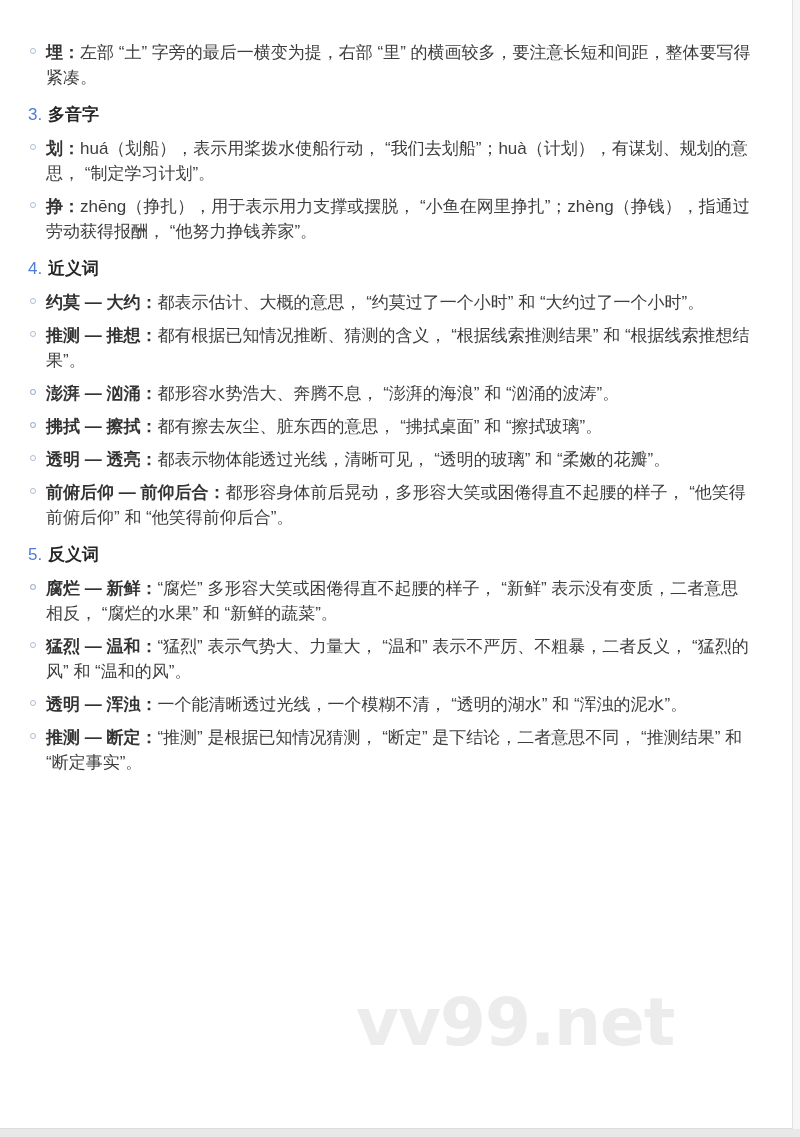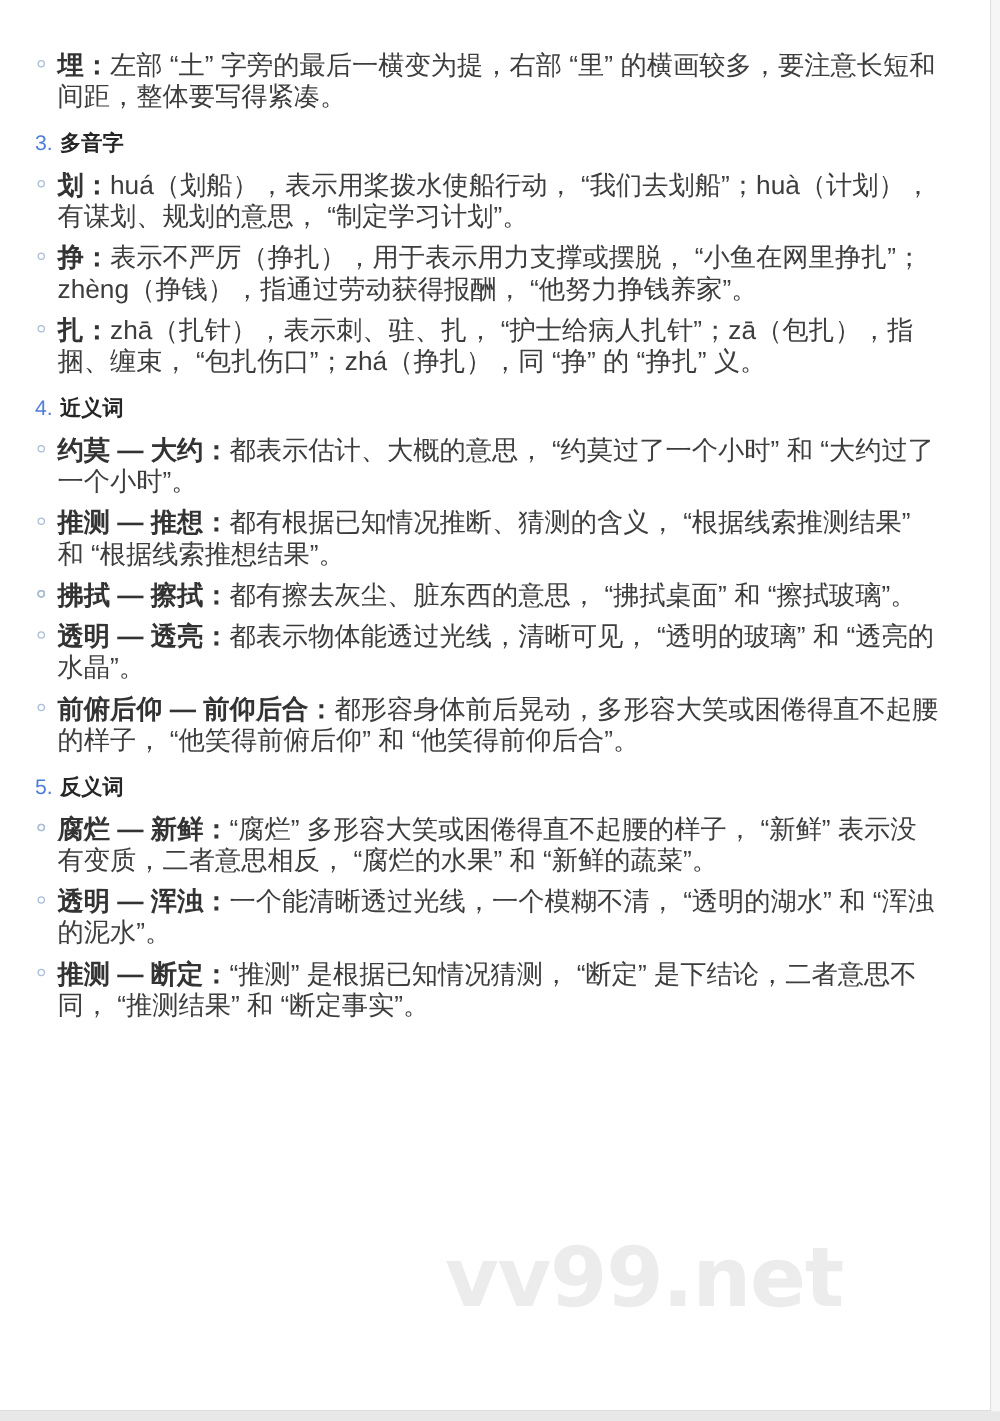--- a/index.html
+++ b/index.html
@@ -41,21 +41,21 @@
     font-weight:bold;
   }
   .hd .num{
     color:var(--accent);font-weight:400;
     min-width:20px;flex:0 0 auto;
   }
   .item{
     position:relative;
     padding-left:18px;
     margin:0 0 8px 0;
-    font-size:21px;line-height:25px;color:var(--body-text);
+    font-size:17px;line-height:25px;color:var(--body-text);
   }
   .item .marker{
     position:absolute;left:2px;top:8px;
     width:6px;height:6px;border-radius:50%;
     border:1px solid var(--bullet-border);
     background:transparent;
   }
   .item p{margin:0;display:inline;}
   .item b{font-weight:bold;color:var(--term-text);}
   .watermark{
@@ -83,27 +83,23 @@
       <span class="ttl">多音字</span>
     </div>
 
     <div class="item">
       <span class="marker"></span>
       <p><b>划：</b><span>huá（划船），表示用桨拨水使船行动， “我们去划船”；huà（计划），有谋划、规划的意思， “制定学习计划”。</span></p>
     </div>
 
     <div class="item">
       <span class="marker"></span>
-      <p><b>挣：</b><span>表示不严厉（挣扎），用于表示用力支撑或摆脱， “小鱼在网里挣扎”；zhèng（挣钱），指通过劳动获得报酬， “他努力挣钱养家”。</span></p>
+      <p><b>挣：</b><span>zhēng（挣扎），用于表示用力支撑或摆脱， “小鱼在网里挣扎”；zhèng（挣钱），指通过劳动获得报酬， “他努力挣钱养家”。</span></p>
     </div>
 
-    <div class="item">
-      <span class="marker"></span>
-      <p><b>扎：</b><span>zhā（扎针），表示刺、驻、扎， “护士给病人扎针”；zā（包扎），指捆、缠束， “包扎伤口”；zhá（挣扎），同 “挣” 的 “挣扎” 义。</span></p>
-    </div>
 
     <div class="hd">
       <span class="num">4.</span>
       <span class="ttl">近义词</span>
     </div>
 
     <div class="item">
       <span class="marker"></span>
       <p><b>约莫 — 大约：</b><span>都表示估计、大概的意思， “约莫过了一个小时” 和 “大约过了一个小时”。</span></p>
     </div>
@@ -112,34 +108,35 @@
       <span class="marker"></span>
       <p><b>推测 — 推想：</b><span>都有根据已知情况推断、猜测的含义， “根据线索推测结果” 和 “根据线索推想结果”。</span></p>
     </div>
 
     <div class="item">
       <span class="marker"></span>
     </div>
 
     <div class="item">
       <span class="marker"></span>
+      <p><b>澎湃 — 汹涌：</b><span>都形容水势浩大、奔腾不息， “澎湃的海浪” 和 “汹涌的波涛”。</span></p>
     </div>
 
     <div class="item">
       <span class="marker"></span>
     </div>
 
     <div class="item">
       <span class="marker"></span>
       <p><b>拂拭 — 擦拭：</b><span>都有擦去灰尘、脏东西的意思， “拂拭桌面” 和 “擦拭玻璃”。</span></p>
     </div>
 
     <div class="item">
       <span class="marker"></span>
-      <p><b>透明 — 透亮：</b><span>都表示物体能透过光线，清晰可见， “透明的玻璃” 和 “透亮的水晶”。</span></p>
+      <p><b>透明 — 透亮：</b><span>都表示物体能透过光线，清晰可见， “透明的玻璃” 和 “柔嫩的花瓣”。</span></p>
     </div>
 
     <div class="item">
       <span class="marker"></span>
       <p><b>前俯后仰 — 前仰后合：</b><span>都形容身体前后晃动，多形容大笑或困倦得直不起腰的样子， “他笑得前俯后仰” 和 “他笑得前仰后合”。</span></p>
     </div>
 
     <div class="hd">
       <span class="num">5.</span>
       <span class="ttl">反义词</span>
@@ -147,20 +144,24 @@
 
     <div class="item">
       <span class="marker"></span>
     </div>
 
     <div class="item">
       <span class="marker"></span>
       <p><b>腐烂 — 新鲜：</b><span>“腐烂” 多形容大笑或困倦得直不起腰的样子， “新鲜” 表示没有变质，二者意思相反， “腐烂的水果” 和 “新鲜的蔬菜”。</span></p>
     </div>
 
+    <div class="item">
+      <span class="marker"></span>
+      <p><b>猛烈 — 温和：</b><span>“猛烈” 表示气势大、力量大， “温和” 表示不严厉、不粗暴，二者反义， “猛烈的风” 和 “温和的风”。</span></p>
+    </div>
 
     <div class="item">
       <span class="marker"></span>
       <p><b>透明 — 浑浊：</b><span>一个能清晰透过光线，一个模糊不清， “透明的湖水” 和 “浑浊的泥水”。</span></p>
     </div>
 
     <div class="item">
       <span class="marker"></span>
       <p><b>推测 — 断定：</b><span>“推测” 是根据已知情况猜测， “断定” 是下结论，二者意思不同， “推测结果” 和 “断定事实”。</span></p>
     </div>

